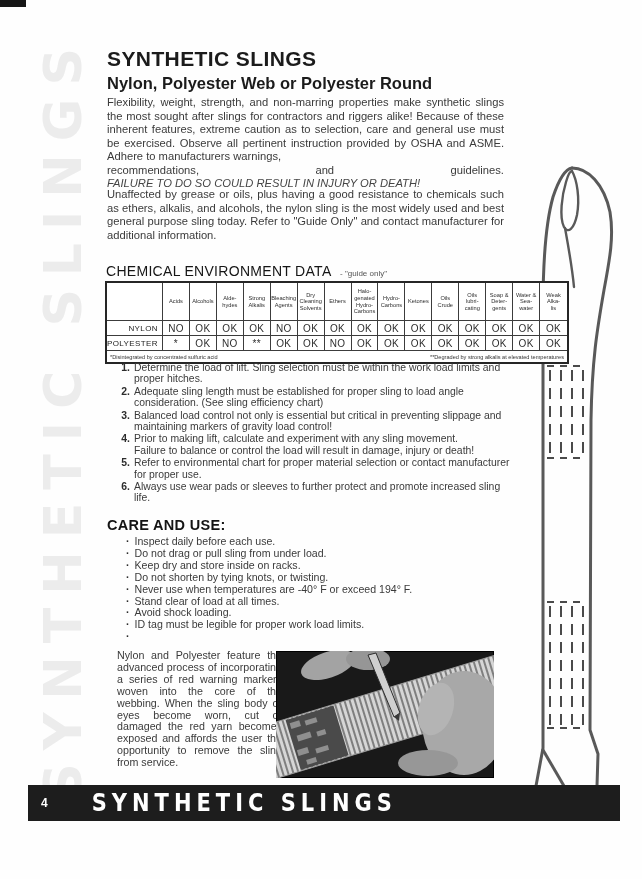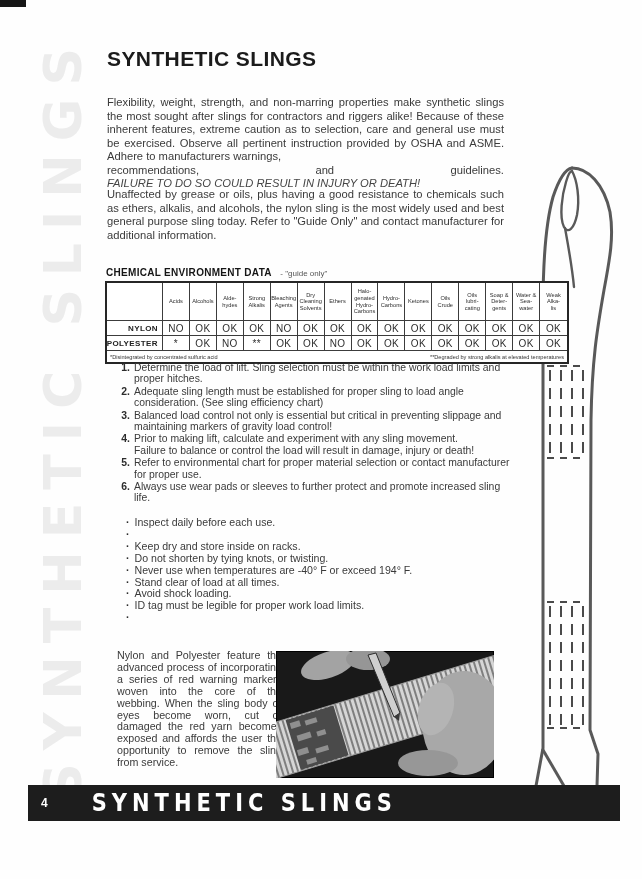--- a/index.html
+++ b/index.html
@@ -19,32 +19,32 @@
   .page-subtitle{font-size:16.5px;font-weight:bold;color:#1b1b1b;margin-top:3px;}
 
   .para{position:absolute;left:107px;width:397px;font-size:11.2px;line-height:13.5px;
         text-align:justify;color:#3a3a3a;z-index:2;}
   #para1{top:96px;}
   #para2{top:188px;}
   .spread{display:flex;justify-content:space-between;}
   .warning{font-style:italic;color:#454545;}
 
   .chem-heading{position:absolute;left:106px;top:262px;z-index:2;white-space:nowrap;}
-  .chem-title{font-size:10px;font-weight:bold;color:#151515;letter-spacing:.3px;display:inline;}
+  .chem-title{font-size:14px;font-weight:normal;color:#151515;letter-spacing:.3px;display:inline;}
   .chem-note{font-size:8px;color:#555;margin-left:4px;}
 
   .chem-table{position:absolute;left:105px;top:281px;width:464px;z-index:2;background:#fff;
       border:2px solid #262626;display:grid;grid-template-columns:56px repeat(15,1fr);
       grid-template-rows:38px 15px 15px 11px;box-sizing:border-box;}
   .ct{border-right:1px solid #3c3c3c;border-bottom:1px solid #3c3c3c;
       display:flex;align-items:center;justify-content:center;text-align:center;overflow:hidden;}
   .ct.lc{border-right:none;}
   .ct-h{font-size:5.7px;line-height:6.6px;white-space:pre-line;color:#2e2e2e;}
   .ct-v{font-size:10px;color:#2e2e2e;letter-spacing:.3px;text-align:center;}
-  .ct-label{font-size:8px;font-weight:bold;justify-content:flex-end;padding-right:4px;
+  .ct-label{font-size:8px;font-weight:normal;justify-content:flex-end;padding-right:4px;
       letter-spacing:.4px;box-sizing:border-box;color:#222;}
   .ct-foot{grid-column:1/-1;display:flex;justify-content:space-between;align-items:center;
       font-size:5.6px;color:#333;padding:0 3px;}
 
   .section{position:absolute;left:107px;width:404px;z-index:2;}
   #selection{top:362px;}
   #care{top:517px;}
   .sec-h{font-size:14.5px;font-weight:bold;color:#141414;letter-spacing:.3px;margin-bottom:3px;}
   .sel-item{display:flex;font-size:10.4px;line-height:11.4px;color:#3a3a3a;margin-bottom:1px;}
   .sel-num{min-width:14px;text-align:right;margin:0 4px 0 9px;font-weight:bold;color:#2c2c2c;}
@@ -95,20 +95,21 @@
       <path d="M550,606 L550,726" stroke-dasharray="11 7"></path>
       <path d="M561,606 L561,726" stroke-dasharray="11 7"></path>
       <path d="M572,606 L572,726" stroke-dasharray="11 7"></path>
       <path d="M583,606 L583,726" stroke-dasharray="11 7"></path>
       <path d="M547,728 L586,728" stroke-dasharray="7 6"></path>
     </g>
   </svg>
 
   <div class="title-block">
     <div class="page-title">SYNTHETIC SLINGS</div>
+    <div class="page-subtitle">Nylon, Polyester Web or Polyester Round</div>
   </div>
 
   <div class="para" id="para1">
     <span>Flexibility, weight, strength, and non-marring properties make synthetic slings the most sought after slings for contractors and riggers alike! Because of these inherent features, extreme caution as to selection, care and general use must be exercised. Observe all pertinent instruction provided by OSHA and ASME. Adhere to manufacturers warnings,</span>
     <div class="spread">
       <span>recommendations,</span>
       <span>and</span>
       <span>guidelines.</span>
     </div>
     <div class="warning">FAILURE TO DO SO COULD RESULT IN INJURY OR DEATH!</div>
@@ -219,26 +220,28 @@
       <span class="sel-num">5.</span>
       <span class="sel-text">Refer to environmental chart for proper material selection or contact manufacturer for proper use.</span>
     </div>
     <div class="sel-item">
       <span class="sel-num">6.</span>
       <span class="sel-text">Always use wear pads or sleeves to further protect and promote increased sling life.</span>
     </div>
   </div>
 
   <div class="section" id="care">
+    <div class="sec-h">CARE AND USE:</div>
     <div class="care-item">
       <span class="care-bullet">·</span>
       <span>Inspect daily before each use.</span>
     </div>
     <div class="care-item">
       <span class="care-bullet">·</span>
+      <span>Do not drag or pull sling from under load.</span>
     </div>
     <div class="care-item">
       <span class="care-bullet">·</span>
       <span>Keep dry and store inside on racks.</span>
     </div>
     <div class="care-item">
       <span class="care-bullet">·</span>
       <span>Do not shorten by tying knots, or twisting.</span>
     </div>
     <div class="care-item">

